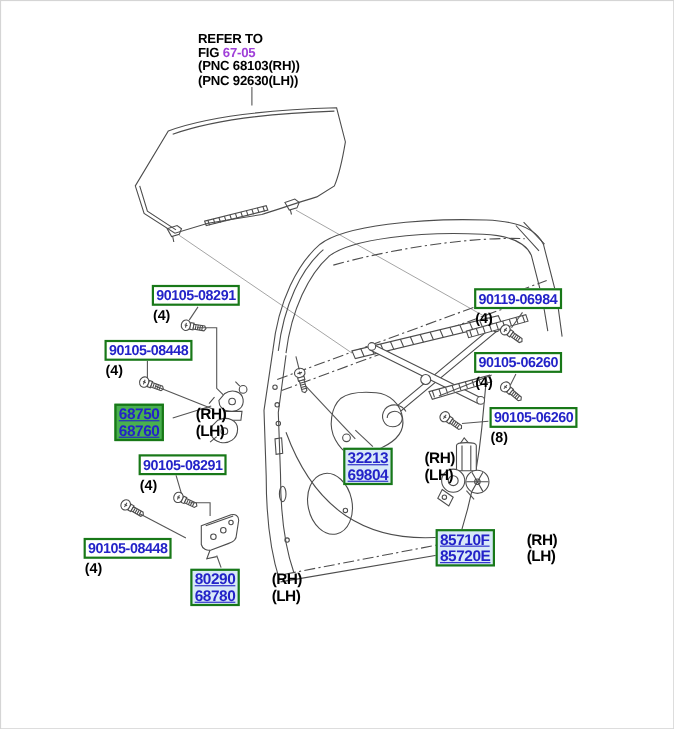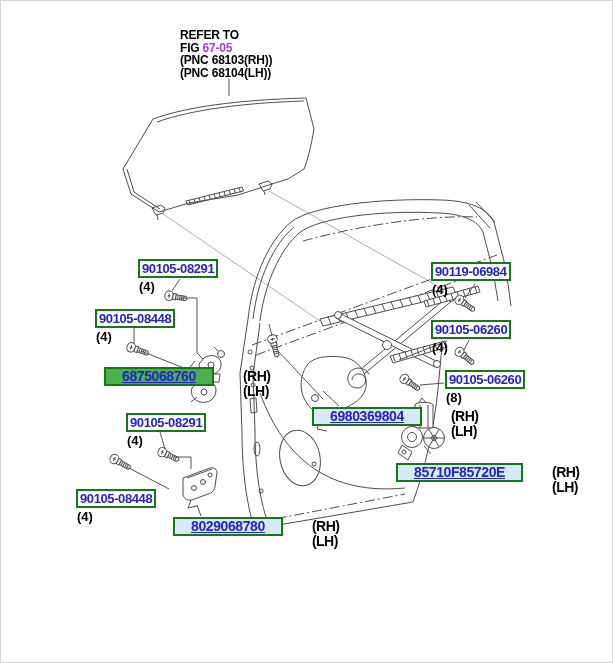--- a/index.html
+++ b/index.html
@@ -19,21 +19,21 @@
   svg{position:absolute;left:0;top:0;}
   .refer{position:absolute;color:#000;font:bold 12px/12.5px "Liberation Sans",sans-serif;letter-spacing:-0.2px;white-space:nowrap;}
   .refer .fig{color:var(--fig-ref);}
   .plabel{position:absolute;display:flex;align-items:flex-start;white-space:nowrap;flex-direction:column;}
   .pbox{
     border:2px solid var(--box-border);background:#fff;color:var(--part-link);
     padding:0 2px;font:bold 13px/15px "Liberation Sans",sans-serif;letter-spacing:-0.4px;
   }
   .pcount{color:#000;font:bold 13px/17px "Liberation Sans",sans-serif;margin-left:1px;}
   .plabel2{position:absolute;display:flex;align-items:flex-start;white-space:nowrap;}
-  .pbox2{border:2px solid var(--box-border);background:#fff;padding:0 16px;display:flex;flex-direction:row;}
+  .pbox2{border:2px solid var(--box-border);background:#fff;padding:0 2px;display:flex;flex-direction:column;}
   .pbox2 .pn{font:bold 14px/15px "Liberation Sans",sans-serif;color:var(--part-link);text-decoration:underline;letter-spacing:-0.4px;}
   .pbox2.selected{background:var(--selected-fill);}
   .pbox2.hl{background:var(--highlight-fill);}
   .sides{display:flex;flex-direction:column;color:#000;font:bold 14px/15px "Liberation Sans",sans-serif;margin-top:2px;letter-spacing:-0.5px;padding-left:29px;}
 </style>
 </head>
 <body>
 
 <div id="stage">
 
@@ -175,21 +175,21 @@
     <path d="M172,456 L190,456 L190,468"></path>
     <path d="M126,466 L168,488"></path>
     <path d="M200,515 L196,504"></path>
   </g>
 </svg>
 
 <div class="refer" style="left:179px;top:28px">
   <div>REFER TO</div>
   <div><span>FIG</span> <span class="fig">67-05</span></div>
   <div>(PNC 68103(RH))</div>
-  <div>(PNC 68104(LH))</div>
+  <div>(PNC 92630(LH))</div>
 </div>
 
 <div class="plabel" style="left:137px;top:258px">
   <span class="pbox">90105-08291</span>
   <span class="pcount">(4)</span>
 </div>
 <div class="plabel" style="left:94px;top:308px">
   <span class="pbox">90105-08448</span>
   <span class="pcount">(4)</span>
 </div>
@@ -220,30 +220,30 @@
     <span class="pn">68760</span>
   </div>
   <div class="sides">
     <span>(RH)</span>
     <span>(LH)</span>
   </div>
 </div>
 
 <div class="plabel2" style="left:311px;top:406px">
   <div class="pbox2 hl">
-    <span class="pn">69803</span>
+    <span class="pn">32213</span>
     <span class="pn">69804</span>
   </div>
   <div class="sides">
     <span>(RH)</span>
     <span>(LH)</span>
   </div>
 </div>
 
-<div class="plabel2" style="left:395px;top:462px">
+<div class="plabel2" style="left:395px;top:480px">
   <div class="pbox2 hl">
     <span class="pn">85710F</span>
     <span class="pn">85720E</span>
   </div>
   <div class="sides">
     <span>(RH)</span>
     <span>(LH)</span>
   </div>
 </div>
 

